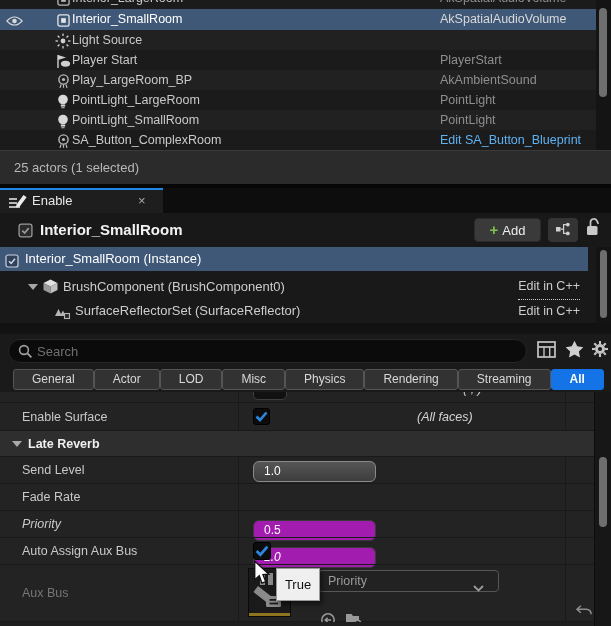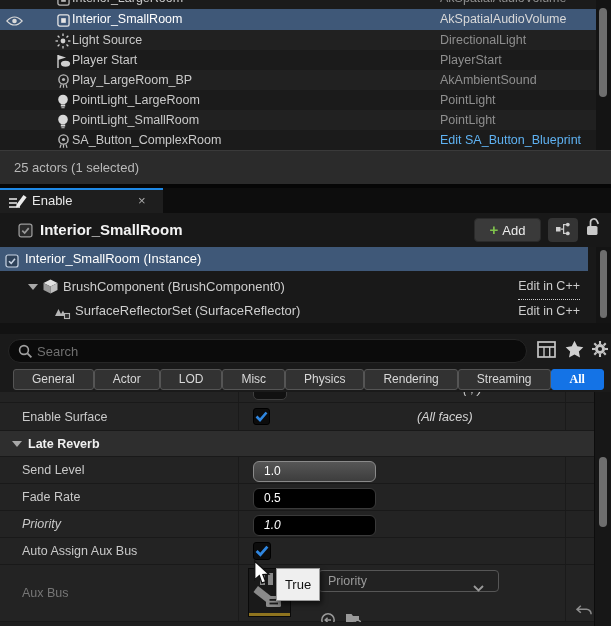--- a/index.html
+++ b/index.html
@@ -66,21 +66,21 @@
   #search-pill { position:absolute; left:8px; top:5px; width:519px; height:24px; background:#0b0b0b;
                  border:1px solid #262626; border-radius:12px; }
   #search-pill .ph { position:absolute; left:28px; top:4px; color:#707070; font-size:13px; }
   #search-pill .mag { position:absolute; left:9px; top:4px; }
 
   
   #filterrow { left:0; top:366px; width:611px; height:26px; background:#1a1a1a; display:flex;
                justify-content:space-between; align-items:flex-start; padding:3px 47px 0 13px; }
   .fbtn { height:21px; line-height:19px; padding:0 18px; background:#323232; border:1px solid #555555;
           border-radius:3px; color:#d8d8d8; font-size:12px; white-space:nowrap; }
-  .fbtn.active { background:#1473e6; border-color:#1473e6; color:#ffffff; font-weight:bold;font-family:Liberation Serif, serif; }
+  .fbtn.active { background:#1473e6; border-color:#1473e6; color:#ffffff; font-weight:bold; }
 
   
   #props { left:0; top:392px; width:611px; height:234px; background:#232323; }
   .vline { position:absolute; top:0; width:1px; height:230px; background:#1a1a1a; }
   #props .scrolltrack { position:absolute; left:594px; top:0; width:17px; height:234px; background:#171717; border-left:1px solid #0d0d0d; }
   .p-row { position:absolute; left:0; width:594px; border-bottom:1px solid #191919; }
   .p-label { position:absolute; left:22px; top:0; color:#c9c9c9; }
   #row-partial { top:0; height:11px; overflow:hidden; }
   #row-partial .pin { position:absolute; left:253px; top:-10px; width:34px; height:18px; background:#111111;
                       border:1px solid #3e3e3e; border-radius:5px; }
@@ -94,21 +94,21 @@
   #row-send { top:65px; height:27px; line-height:27px; }
   #row-fade { top:92px; height:27px; line-height:27px; }
   #row-priority { top:119px; height:27px; line-height:27px;font-style:italic; }
   #row-auto { top:146px; height:27px; line-height:27px; }
   #row-aux { top:173px; height:57px; line-height:57px; }
   #row-aux .p-label { color:#767676; }
   #row-bottom { position:absolute; left:0; top:230px; width:594px; height:4px; background:#1e1e1e; }
 
   .num-input { position:absolute; left:253px; width:123px; height:21px; border-radius:6px; color:#ffffff;
                font-size:12px; line-height:19px; padding-left:10px; }
-  .num-dark { background:#000000; border:1px solid #3a3a3a; }
+  .num-dark { background:#a21caf; border:1px solid #3a3a3a;margin-top:32px; }
   .num-filled { background:linear-gradient(180deg,#565656,#3d3d3d); border:1px solid #8a8a8a; }
   .chk { position:absolute; left:253px; width:17px; height:17px; background:#0c0c0c; border:1px solid #000;
          border-radius:3px; display:flex; align-items:center; justify-content:center; }
 
   #aux-thumb { position:absolute; left:248px; top:3px; width:43px; height:49px; background:#1a1a1a;
                border:1px solid #0a0a0a; }
   #aux-thumb .accent { position:absolute; left:0; bottom:0; width:100%; height:3px; background:#8f741f; }
   #aux-drop { position:absolute; left:318px; top:5px; width:181px; height:22px; background:#222222;
               border:1px solid #565656; border-radius:4px; line-height:20px; }
   #aux-drop .v { position:absolute; left:9px; color:#9a9a9a; }
@@ -161,21 +161,20 @@
               <line x1="13" y1="8" x2="15.5" y2="8"></line>
               <line x1="2.7" y1="2.7" x2="4.5" y2="4.5"></line>
               <line x1="11.5" y1="11.5" x2="13.3" y2="13.3"></line>
               <line x1="13.3" y1="2.7" x2="11.5" y2="4.5"></line>
               <line x1="2.7" y1="13.3" x2="4.5" y2="11.5"></line>
             </g>
             <circle cx="8" cy="8" r="2.4" fill="#cfcfcf"></circle>
           </svg>
         </span>
       <span class="o-name">Light Source</span>
-      <span class="o-type">DirectionalLight</span>
     </div>
     <div class="o-row" style="top:50px">
       <span class="o-icon">
           <svg width="15" height="15" viewBox="0 0 15 15">
             <path d="M2 1 L2 14" stroke="#cfcfcf" stroke-width="1.4"></path>
             <path d="M2 1 L10 3.5 L2 6 Z" fill="#cfcfcf"></path>
             <ellipse cx="9.5" cy="9.8" rx="4.6" ry="3" fill="#cfcfcf"></ellipse>
           </svg>
         </span>
       <span class="o-name">Player Start</span>

